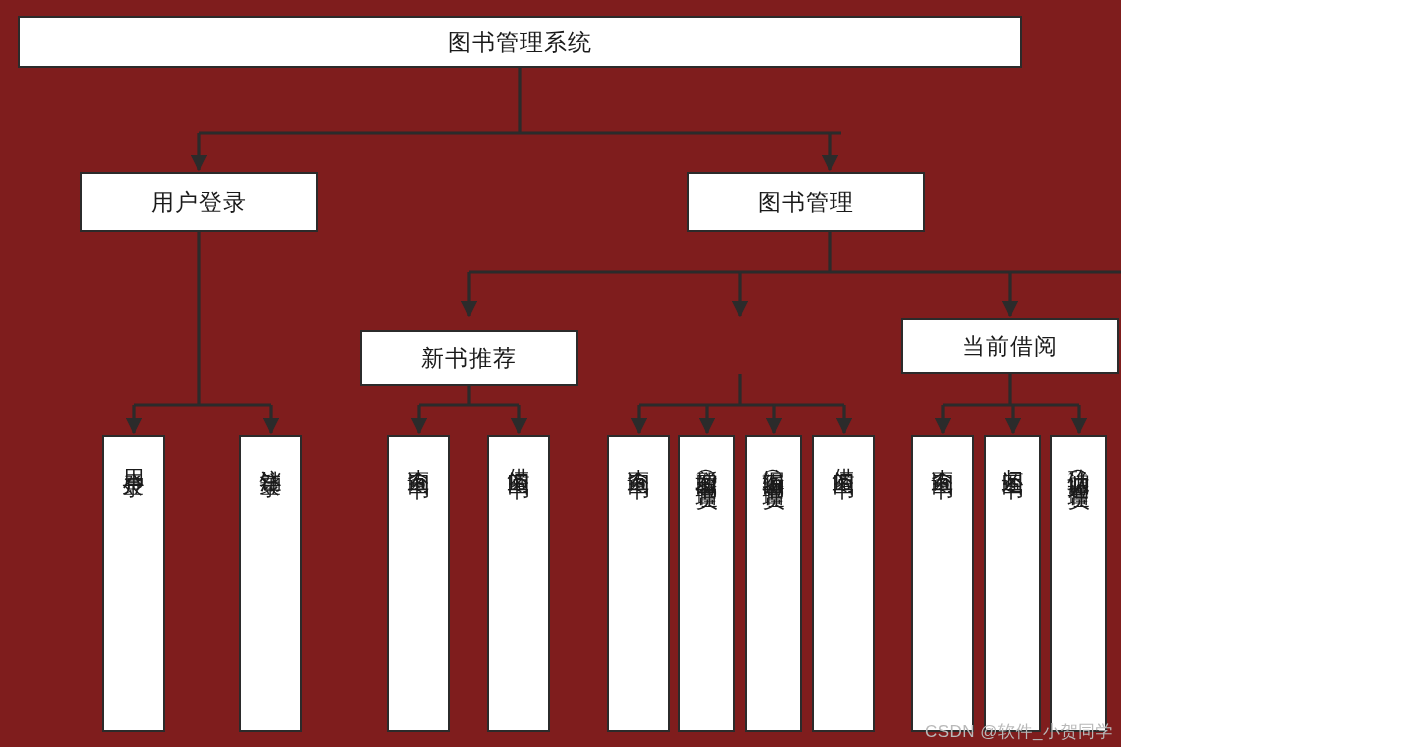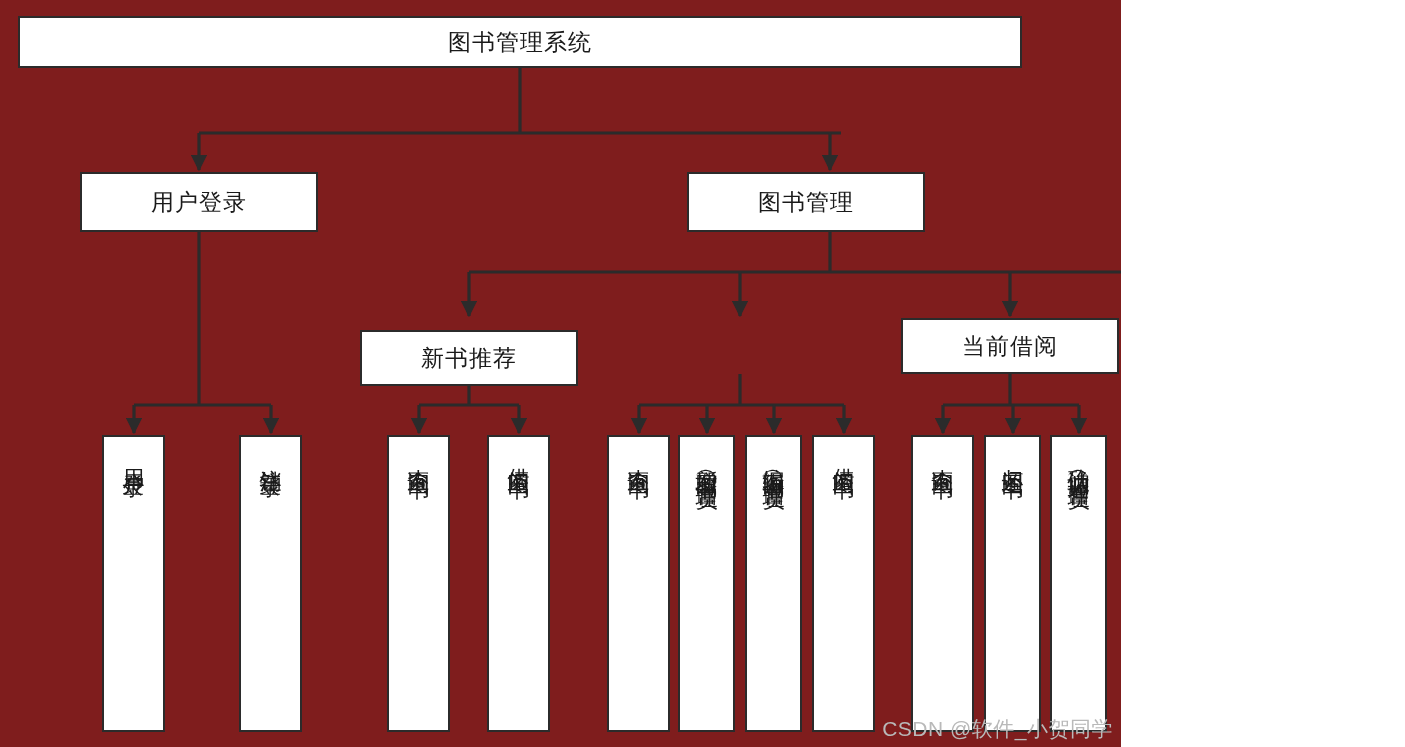--- a/index.html
+++ b/index.html
@@ -52,21 +52,21 @@
     letter-spacing: 3px;
     white-space: nowrap;
   }
   .node.root {
     border-width: 2px;
   }
   #watermark {
     position: absolute;
     right: 8px;
     bottom: 4px;
-    font-size: 21px;
+    font-size: 17px;
     color: #b9b9b9;
     letter-spacing: 0.5px;
     white-space: nowrap;
   }
 </style>
 </head>
 <body>
 
 <div id="canvas">
 

